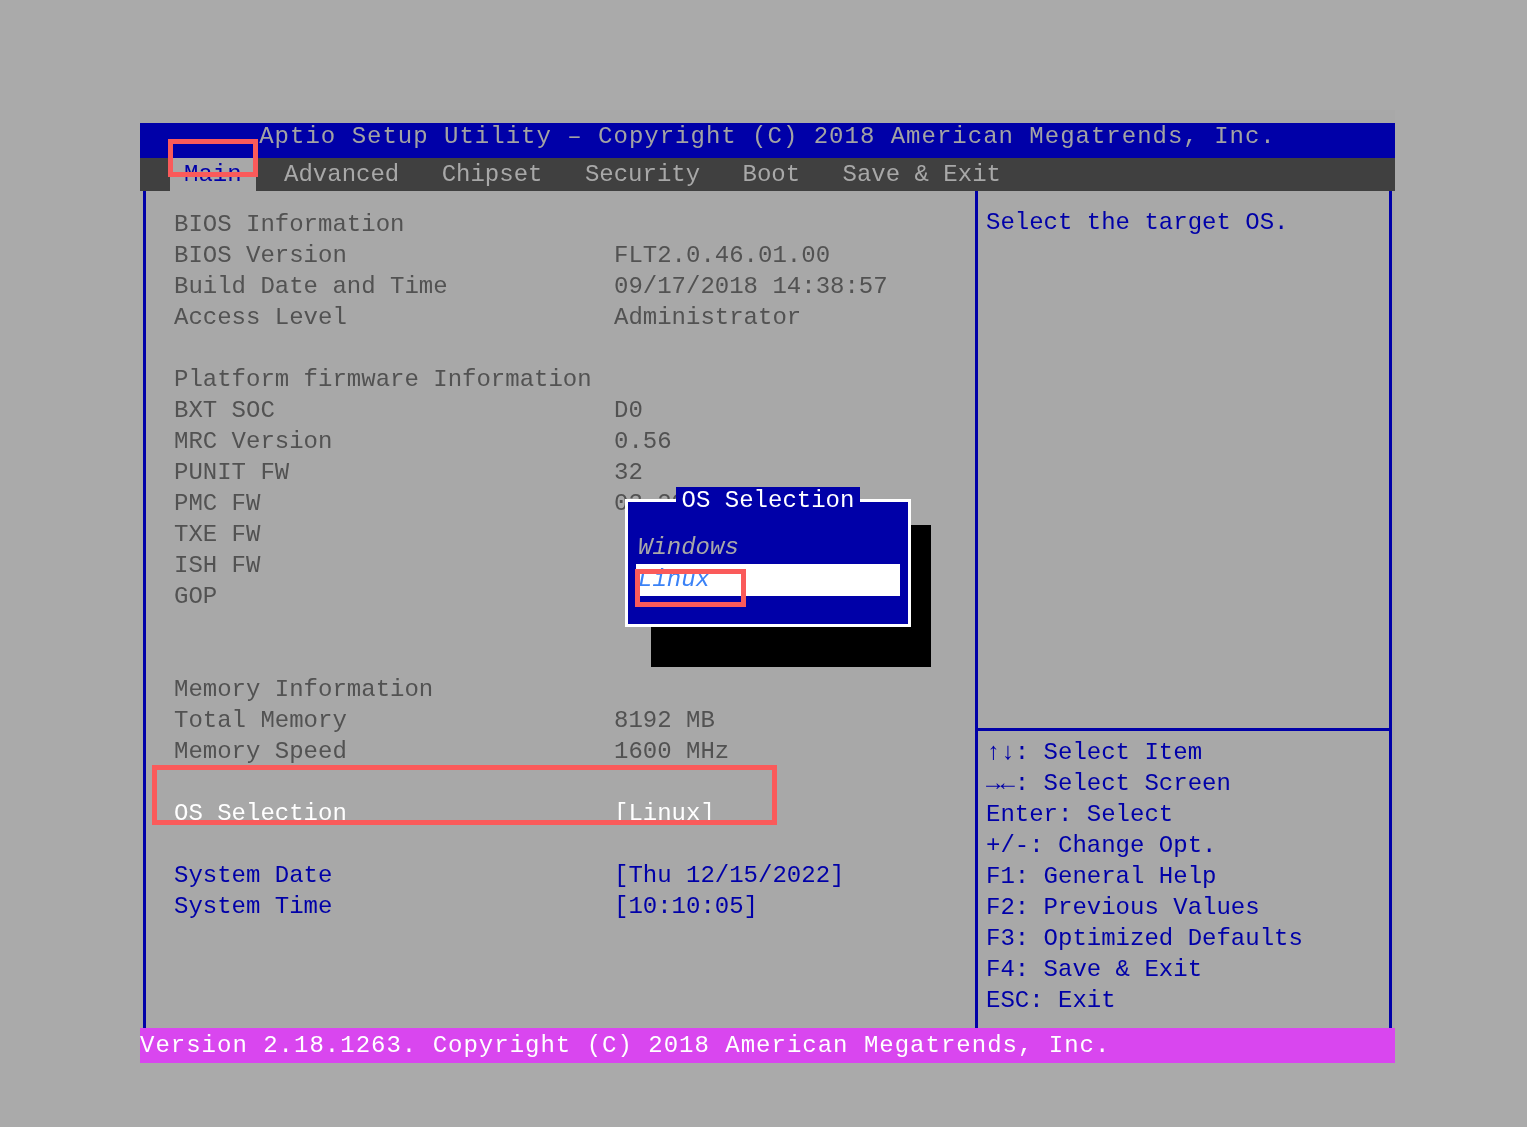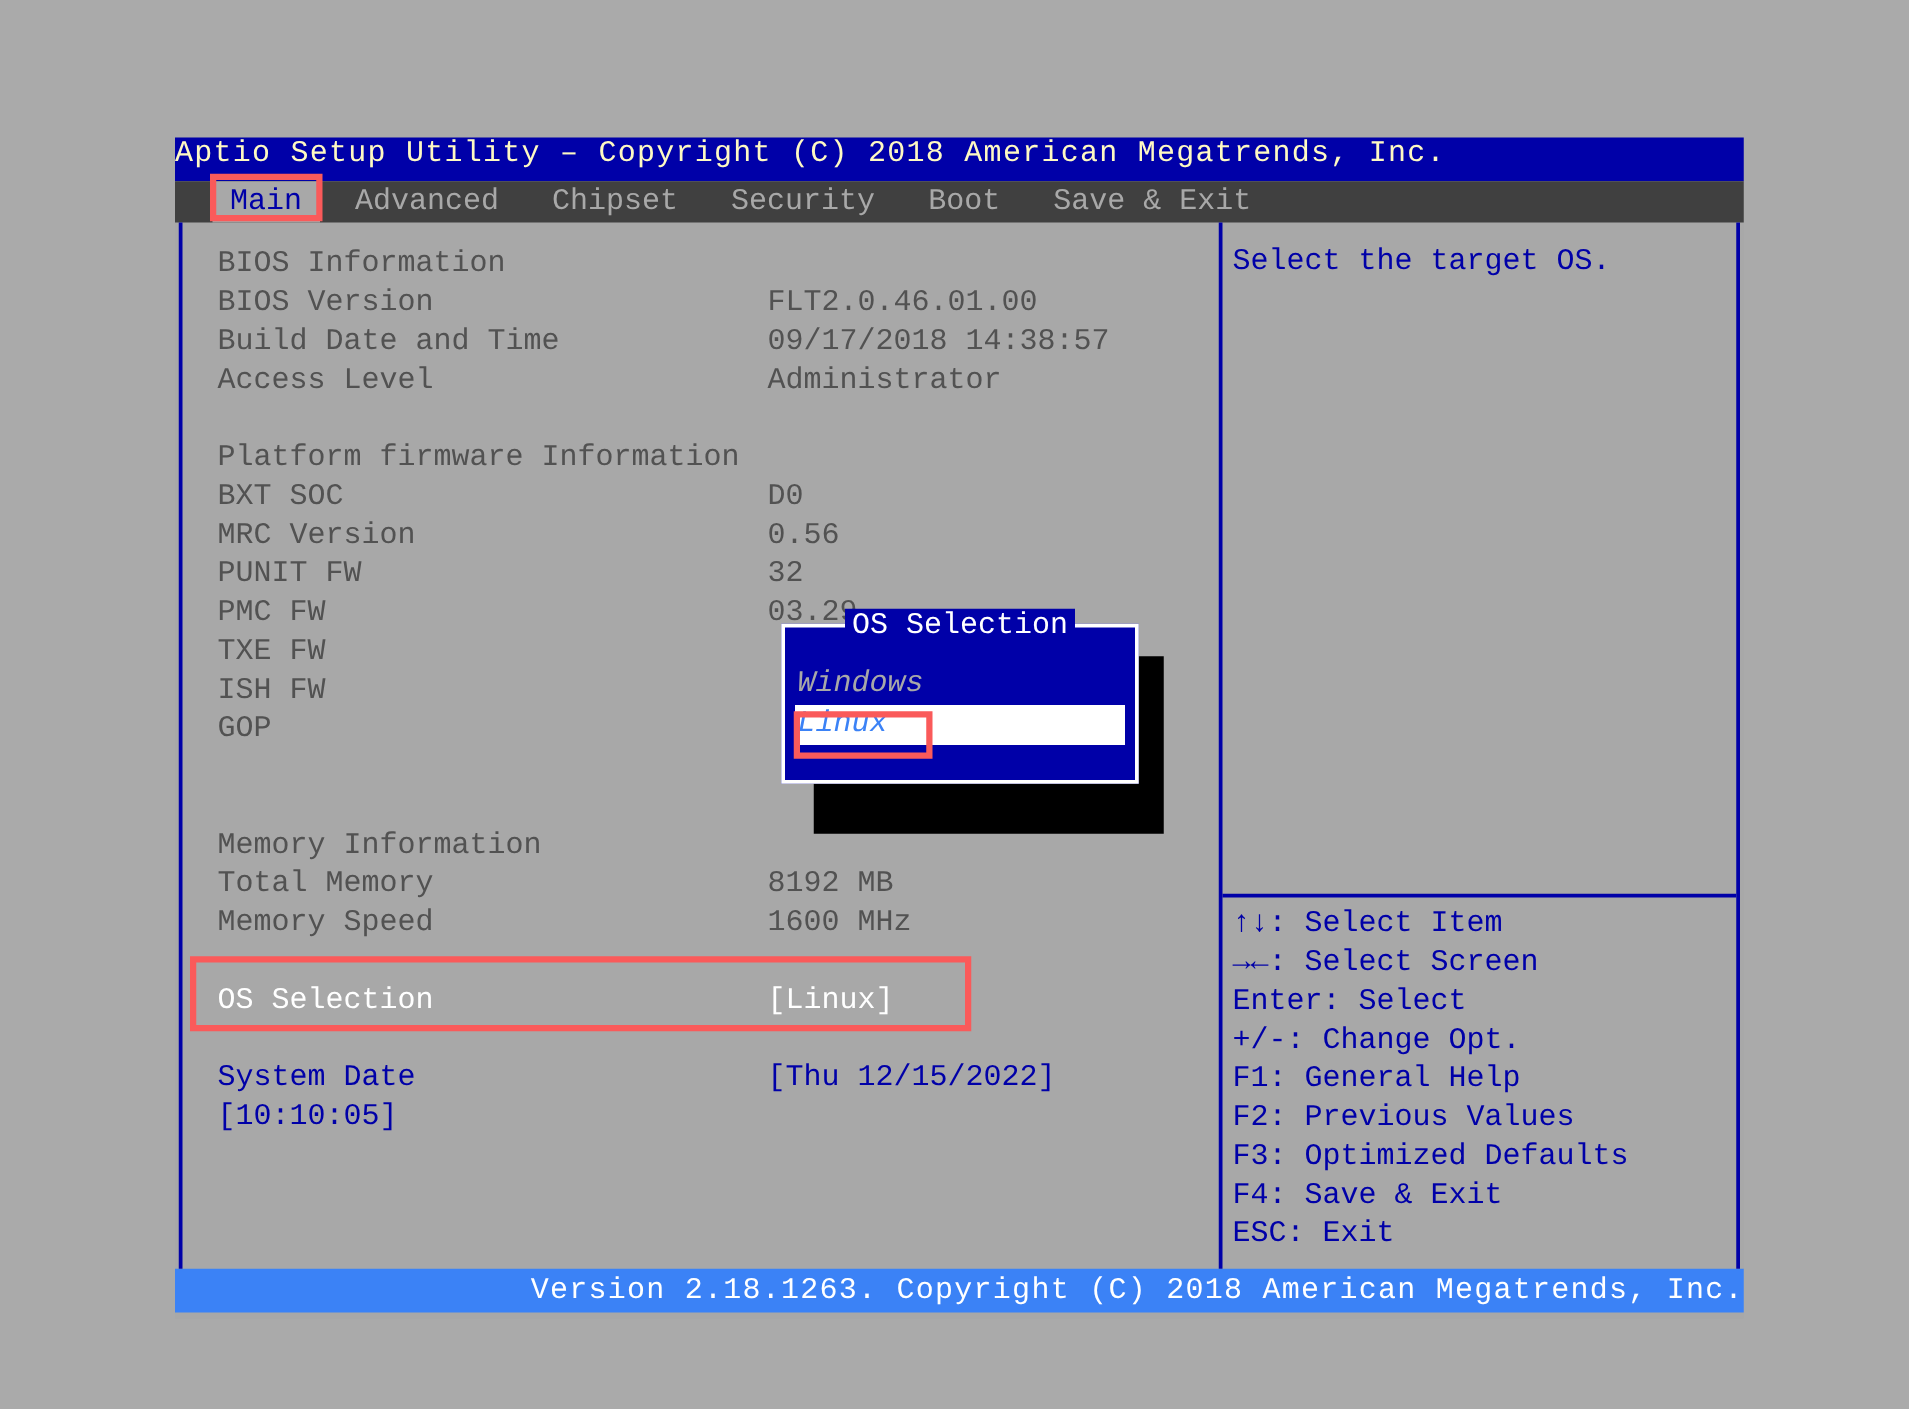--- a/index.html
+++ b/index.html
@@ -12,25 +12,26 @@
     box-sizing:border-box;
   }
   .bios-window{
     position:absolute;
     left:140px;top:110px;
     width:1255px;height:945px;
     background:#a8a8a8;
   }
   .header-bar{
     background:#0000a8;
-    color:#fef9c3;
+    color:#a3a3a3;
     height:35px;
-    text-align:left;
+    text-align:center;
     line-height:28px;
     letter-spacing:1px;
+    margin-top:13px;
   }
   .tabs{
     background:#404040;
     color:#a8a8a8;
     height:33px;
     line-height:33px;
     padding:0 30px;
   }
   .tab{display:inline-block;padding:0 14px;}
   .tab.active{background:#a8a8a8;color:#0000a8;}
@@ -58,21 +59,21 @@
   }
   .right-help{flex:1;}
   .right-sep{border-top:3px solid #0000a8;margin:6px 0 8px -8px;width:calc(100% + 18px);}
   .row{display:flex;height:31px;}
   .lbl{width:440px;white-space:nowrap;}
   .val{flex:1;}
   .spacer{height:31px;}
   .editable .lbl,.editable .val{color:#0000a8;}
   .selected-row .lbl,.selected-row .val{color:#fff;}
   .footer-bar{
-    background:#3b82f6;color:#fff;height:35px;text-align:right;line-height:35px;
+    background:#d946ef;color:#fff;height:35px;text-align:left;line-height:35px;
     letter-spacing:1px;
   }
   
   .hl{position:absolute;border:5px solid #fa5a5a;box-sizing:border-box;pointer-events:none;}
   .hl-main{left:28px;top:29px;width:90px;height:38px;}
   .hl-row{left:12px;top:655px;width:625px;height:60px;}
   .hl-pop{left:495px;top:459px;width:111px;height:38px;}
   
   .popup-wrap{
     position:absolute;
@@ -182,20 +183,21 @@
           <div class="lbl">OS Selection</div>
           <div class="val">[Linux]</div>
         </div>
       <div class="spacer"></div>
 
       <div class="row editable">
           <div class="lbl">System Date</div>
           <div class="val">[Thu 12/15/2022]</div>
         </div>
       <div class="row editable">
+          <div class="lbl">System Time</div>
           <div class="val">[10:10:05]</div>
         </div>
     </div>
 
     <div class="right-pane">
       <div class="right-help">Select the target OS.</div>
       <div class="right-sep"></div>
       <div class="right-keys">
         <div>↑↓: Select Item</div>
         <div>→←: Select Screen</div>

